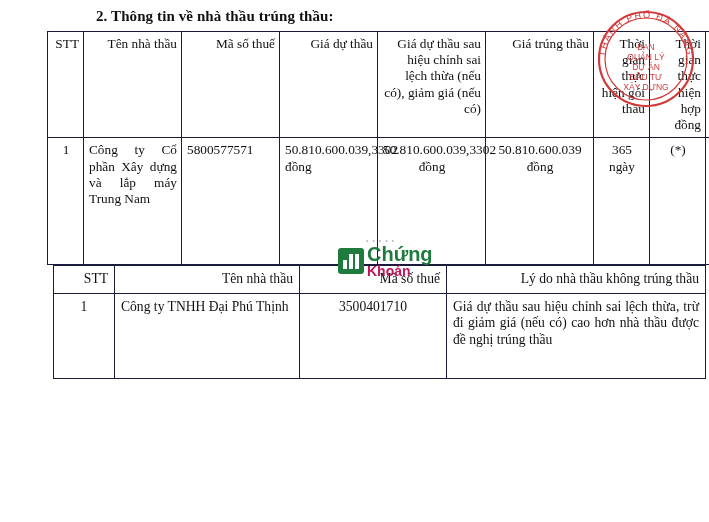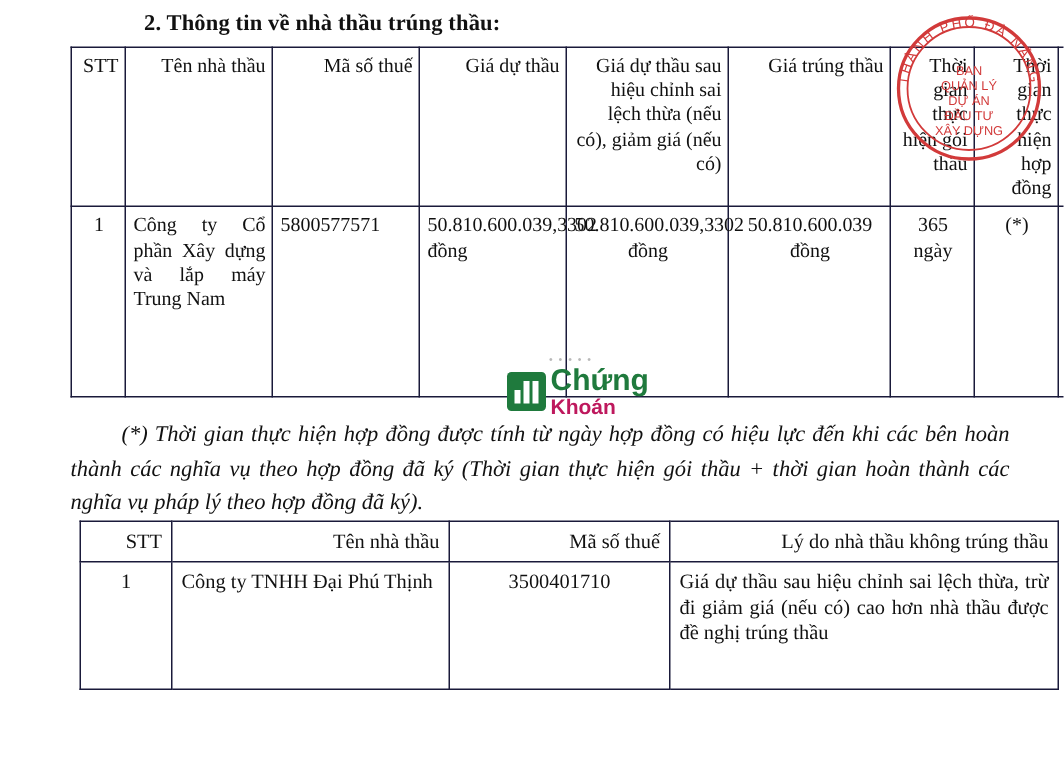--- a/index.html
+++ b/index.html
@@ -232,21 +232,20 @@
         <td>50.810.600.039,3302 đồng</td>
         <td class="cell-center">50.810.600.039,3302 đồng</td>
         <td class="cell-center">50.810.600.039 đồng</td>
         <td class="cell-center">365 ngày</td>
         <td class="cell-center">(*)</td>
         <td></td>
       </tr>
     </tbody>
   </table>
 
-  <p class="note">(*) Thời gian thực hiện hợp đồng được tính từ ngày hợp đồng có hiệu lực đến khi các bên hoàn thành các nghĩa vụ theo hợp đồng đã ký (Thời gian thực hiện gói thầu + thời gian hoàn thành các nghĩa vụ pháp lý theo hợp đồng đã ký).</p>
 
 
   <table class="doc" id="table2">
     <thead>
       <tr>
         <th class="t2-stt">STT</th>
         <th class="t2-name">Tên nhà thầu</th>
         <th class="t2-tax">Mã số thuế</th>
         <th class="t2-reason">Lý do nhà thầu không trúng thầu</th>
       </tr>

